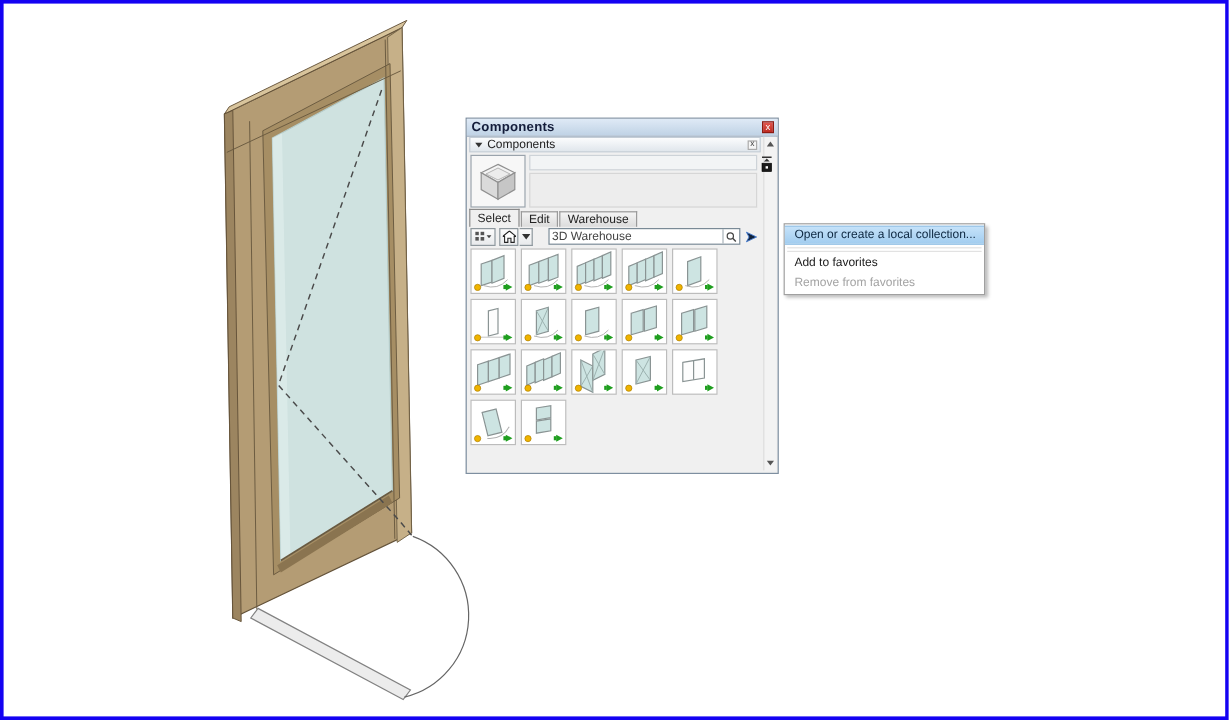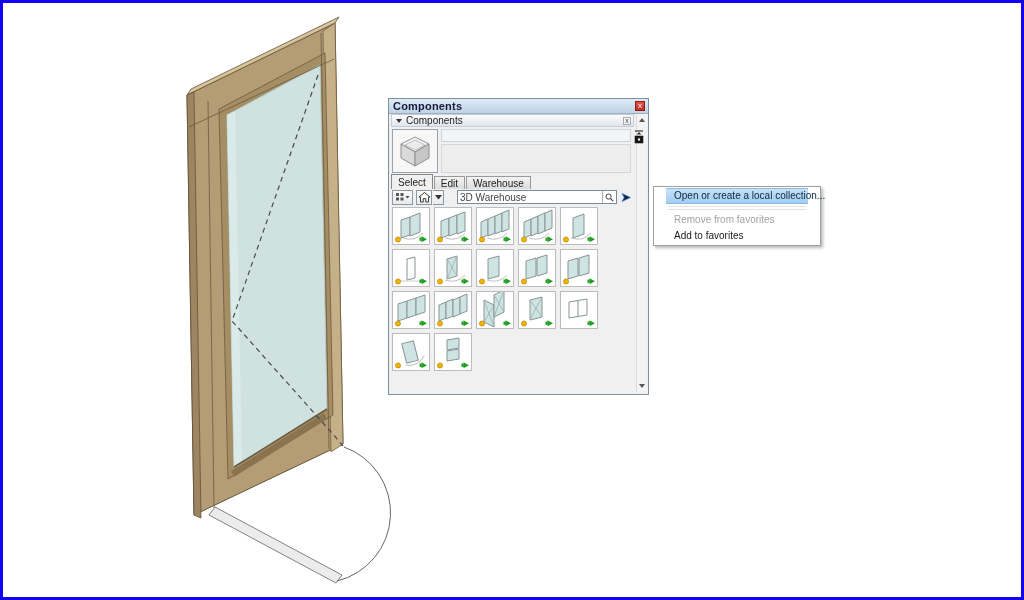--- a/index.html
+++ b/index.html
@@ -51,21 +51,21 @@
                box-sizing:border-box;display:flex;align-items:center;}
   .search-input{flex:1;border:none;outline:none;height:10px;font-size:10px;color:#444;
                 font-family:"Liberation Sans",sans-serif;padding:0 2px;background:transparent;}
   .mag-btn{width:13px;height:12px;border-left:1px solid #aab4ba;display:flex;align-items:center;justify-content:center;}
   .arrow-btn{width:15px;height:15px;margin-left:2px;display:flex;align-items:center;justify-content:center;}
   .thumb-grid{position:absolute;left:3px;top:108px;width:208px;display:flex;flex-wrap:wrap;gap:4px 4px;}
   .thumb{width:38px;height:38px;background:#fff;border:1px solid #bcbcbc;box-sizing:border-box;position:relative;}
   
   .ctx{position:absolute;left:650px;top:183px;width:168px;background:#fff;
        border:1px solid #a0a0a0;box-shadow:2px 2px 3px rgba(0,0,0,.28);
-       padding:1px 12px;box-sizing:border-box;font-size:10px;color:#1a1a1a;}
+       padding:1px 0;box-sizing:border-box;font-size:10px;color:#1a1a1a;}
   .ctx-item{height:16px;line-height:16px;padding:0 8px;white-space:nowrap;}
   .ctx-item.hl{background:linear-gradient(#c5e2f9,#a2cdf0);border-top:1px solid #8bbce4;
                border-bottom:1px solid #8bbce4;height:14px;line-height:14px;color:#0d2740;}
   .ctx-item.dis{color:#a3a3a3;}
   .ctx-sep{height:1px;background:#e2e2e2;margin:2px 2px;}
 </style>
 </head>
 <body>
 
 <div class="stage">
@@ -388,17 +388,17 @@
             </g>
           </svg>
         </div>
       </div>
   </div>
 
   <div class="ctx">
       <div class="ctx-item hl">Open or create a local collection...</div>
       <div class="ctx-sep"></div>
       <div class="ctx-sep"></div>
+      <div class="ctx-item">Add to favorites</div>
       <div class="ctx-item dis">Remove from favorites</div>
-      <div class="ctx-item">Add to favorites</div>
     </div>
 
 </div>
 
 </body></html>

